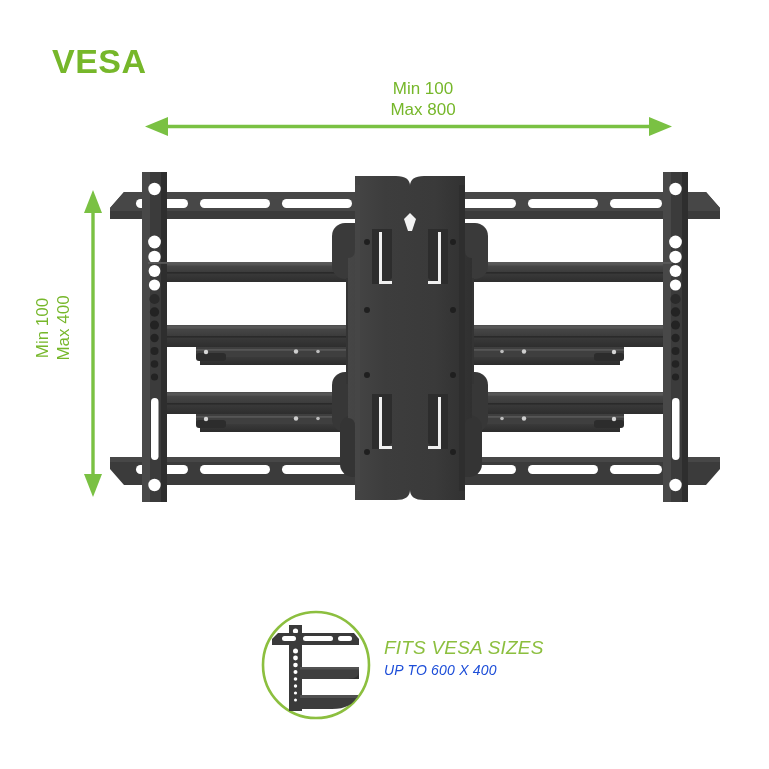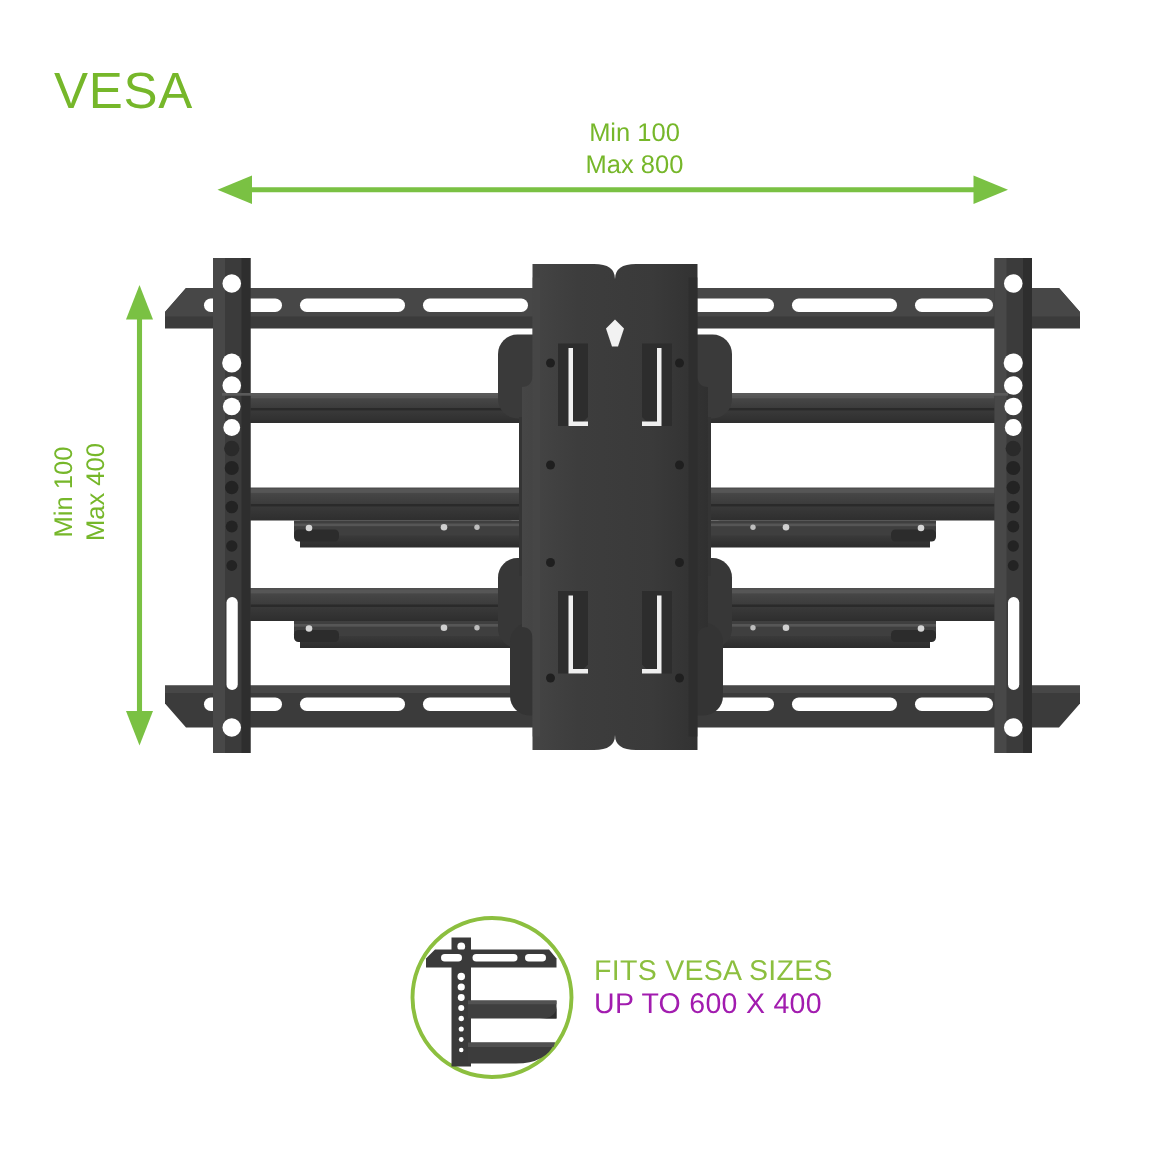--- a/index.html
+++ b/index.html
@@ -19,24 +19,24 @@
   #stage {
     position: absolute;
     inset: 0;
     width: 769px;
     height: 769px;
   }
 
   
   .vesa-title {
     position: absolute;
-    left: 36px;
+    left: 52px;
     top: 44px;
     font-size: 34px;
-    font-weight: 400;
+    font-weight: 700;
     letter-spacing: 0.5px;
     color: #76b72a;
     line-height: 1;
     white-space: nowrap;
   }
 
   
   .dim-label-top {
     position: absolute;
     left: 318px;
@@ -68,24 +68,25 @@
   .layer {
     position: absolute;
     left: 0; top: 0;
     width: 769px; height: 769px;
     pointer-events: none;
   }
 
   
   .badge {
     position: absolute;
-    left: 272px;
+    left: 260px;
     top: 606px;
     width: 300px;
     height: 120px;
+    font-style: italic;
   }
   .badge-circle {
     position: absolute;
     left: 0; top: 3px;
     width: 112px; height: 112px;
   }
   .badge-text {
     position: absolute;
     left: 124px;
     top: 30px;
@@ -94,22 +95,22 @@
   .badge-line1 {
     display: block;
     color: #8cbf3f;
     font-size: 19px;
     line-height: 23px;
     letter-spacing: 0.2px;
     white-space: nowrap;
   }
   .badge-line2 {
     display: block;
-    color: #a21caf;
-    font-size: 19px;
+    color: #1d4ed8;
+    font-size: 14px;
     line-height: 22px;
     letter-spacing: 0.2px;
     white-space: nowrap;
   }
 </style>
 </head>
 <body>
 
 <div id="stage">
 

